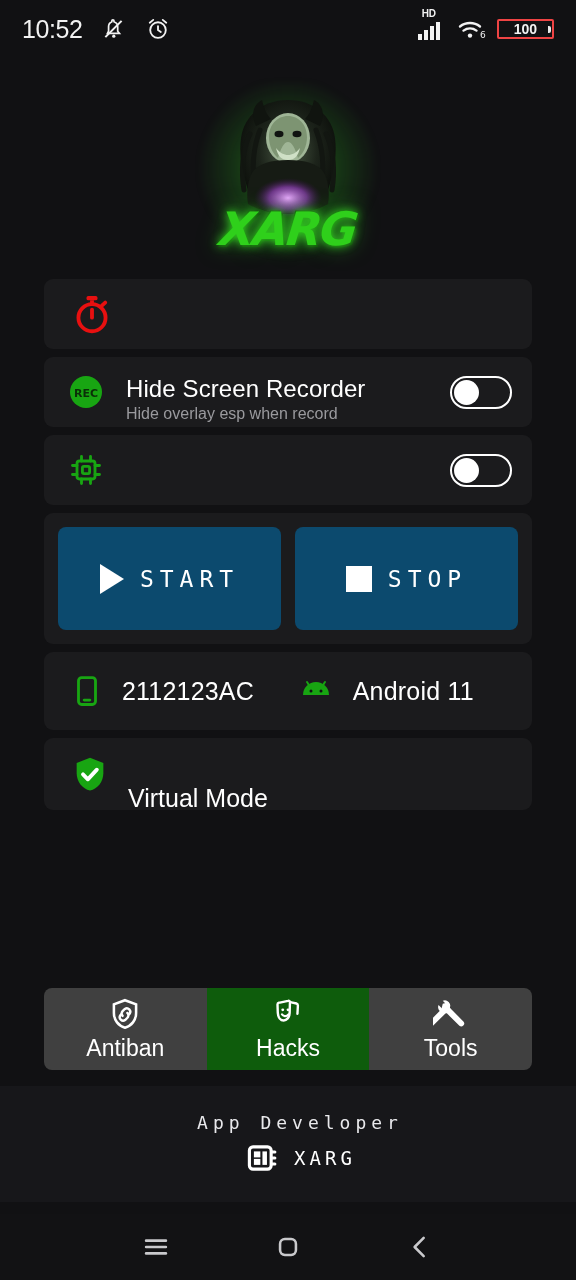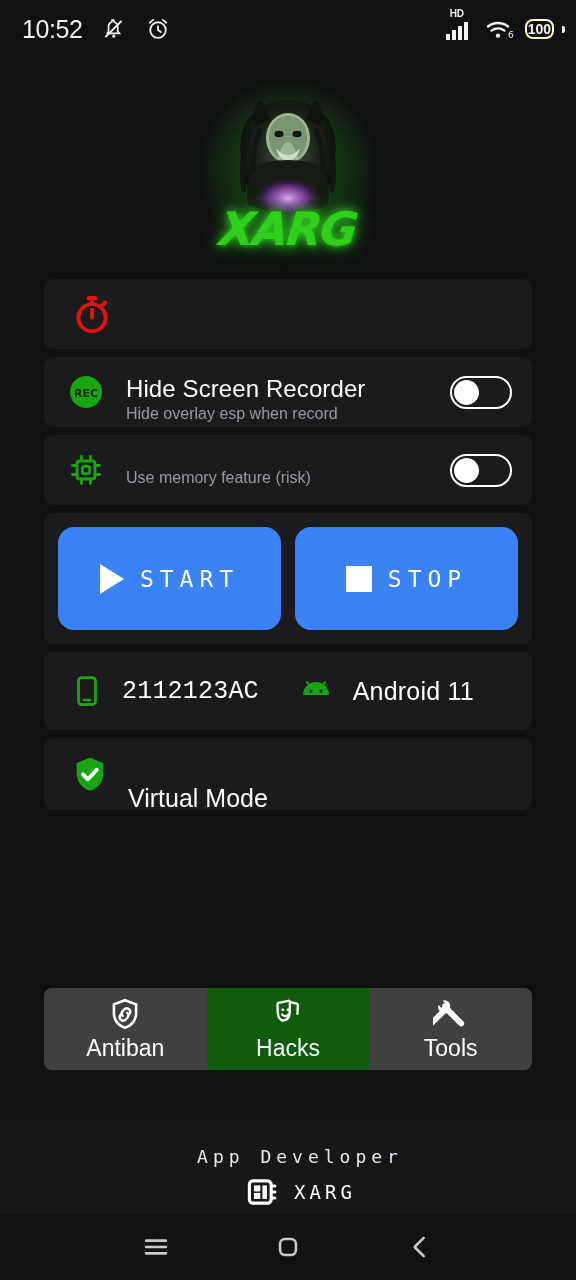--- a/index.html
+++ b/index.html
@@ -14,22 +14,22 @@
   
   .statusbar {
     height:58px; display:flex; align-items:center;
     justify-content:space-between; padding:0 22px;
     color:#f2f2f2;
   }
   .sb-left { display:flex; align-items:center; gap:18px; }
   .sb-time { font-size:25px; letter-spacing:-0.4px; }
   .sb-right { display:flex; align-items:center; gap:10px; }
   .batt {
-    border:2px solid #fef9c3; border-radius:8px;
-    padding:1px 1px; font-size:14px; font-weight:bold;
+    border:2px solid #ef4444; border-radius:2px;
+    padding:1px 15px; font-size:14px; font-weight:bold;
     display:flex; align-items:center; line-height:1;
   }
   .batt::after {
     content:""; position:absolute; margin-left:34px;
     width:3px; height:7px; background:#eaeaea; border-radius:0 2px 2px 0;
   }
   .hdwrap { position:relative; display:flex; align-items:flex-end; }
   .hdtag { position:absolute; top:-9px; left:5px; font-size:10px; font-weight:bold;text-align:center; }
 
   
@@ -69,57 +69,57 @@
   .row-sub { font-size:16px; color:#9a9a9e; line-height:1.3; margin-top:1px; }
 
   .sw { width:62px; height:33px; border:2px solid #ffffff; border-radius:17px;
         background:#1b1b1d; position:relative; flex:none; }
   .sw::after { content:""; position:absolute; top:2px; left:2px;
         width:25px; height:25px; border-radius:50%; background:#ffffff; }
 
   
   .card-actions { padding:14px 14px; display:flex; gap:14px; }
   .btn {
-    flex:1; height:103px; border-radius:16px; background:#3b82f6;
+    flex:1; height:103px; border-radius:8px; background:#0c4a6e;
     display:flex; align-items:center; justify-content:center; gap:16px;
     color:#ffffff; cursor:pointer;
   }
   .btn-label {
     font-family:"DejaVu Sans Mono", monospace;
     font-size:23px; letter-spacing:6px; font-weight:500;
   }
   .tri { width:0; height:0; border-left:24px solid #fff;
          border-top:15px solid transparent; border-bottom:15px solid transparent; }
   .sq { width:26px; height:26px; background:#fff; }
 
   
   .card-device { height:78px; display:flex; align-items:center; padding:0 26px; }
   .dev-half { display:flex; align-items:center; gap:18px; }
-  .dev-half.left { width:52%;font-family:Liberation Mono, monospace; }
+  .dev-half.left { width:52%; }
   .dev-text { font-size:25px; color:#ffffff; letter-spacing:.2px; }
 
   .card-virtual { height:72px; display:flex; align-items:center; gap:18px; padding:0 26px; }
   .virtual-text { font-size:25px; color:#ffffff;margin-top:48px; }
 
   
   .tabs {
     position:absolute; left:44px; right:44px; top:988px;
     display:flex; border-radius:8px; overflow:hidden;
   }
   .tab {
     flex:1; height:82px; background:#404040;
     display:flex; flex-direction:column; align-items:center; justify-content:center;
     gap:3px; cursor:pointer;
   }
   .tab.inactive { background:#0e5c0c; }
   .tab-label { font-size:23px; color:#ffffff; }
 
   
   .footer {
-    position:absolute; left:0; right:0; top:1120px; height:116px;
+    position:absolute; left:0; right:0; top:1086px; height:116px;
     background:#17171a; display:flex; flex-direction:column;
     align-items:center; justify-content:center; gap:7px;padding-left:24px;
   }
   .footer-title {
     font-family:"DejaVu Sans Mono", monospace;
     font-size:18px; color:#e9e9ec; letter-spacing:5px;
   }
   .footer-dev { display:flex; align-items:center; gap:14px; }
   .footer-name {
     font-family:"DejaVu Sans Mono", monospace;
@@ -243,21 +243,20 @@
 
   <div class="card row-toggle">
     <span class="row-ic">
       <svg width="36" height="36" viewBox="0 0 24 24" fill="none" stroke="#18a512" stroke-width="1.9">
         <rect x="6" y="6" width="12" height="12" rx="1.6"></rect>
         <rect x="9.6" y="9.6" width="4.8" height="4.8" rx="1"></rect>
         <path d="M9 6V3M15 6V3M9 21v-3M15 21v-3M6 9H3M6 15H3M21 9h-3M21 15h-3" stroke-linecap="round"></path>
       </svg>
     </span>
     <span class="row-txt">
-      <span class="row-sub" style="display:block">Use memory feature (risk)</span>
     </span>
     <span class="sw"></span>
   </div>
 
   <div class="card card-actions">
     <div class="btn">
       <span class="tri"></span>
       <span class="btn-label">START</span>
     </div>
     <div class="btn">

